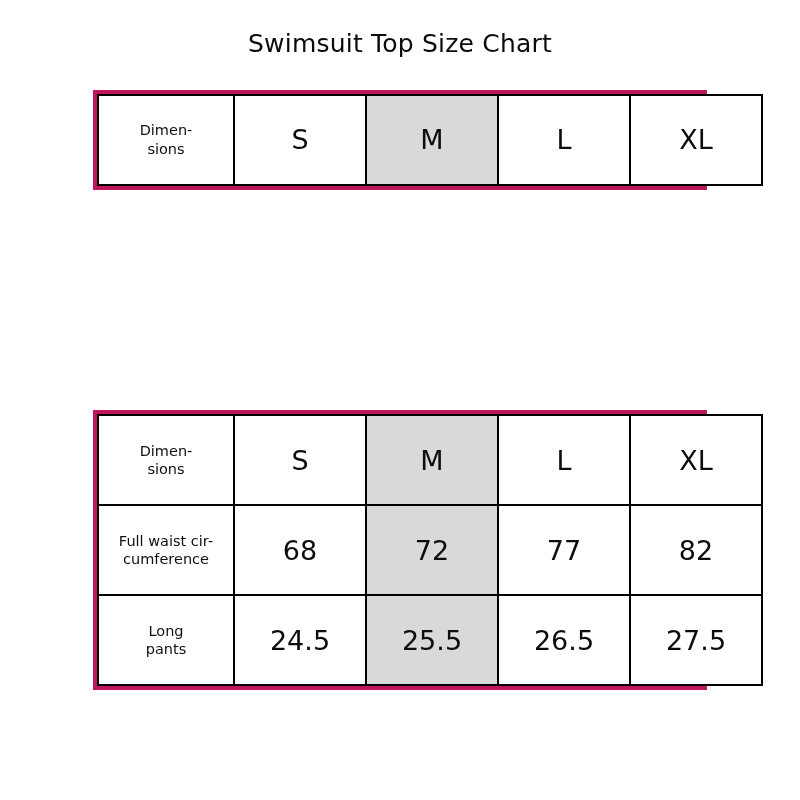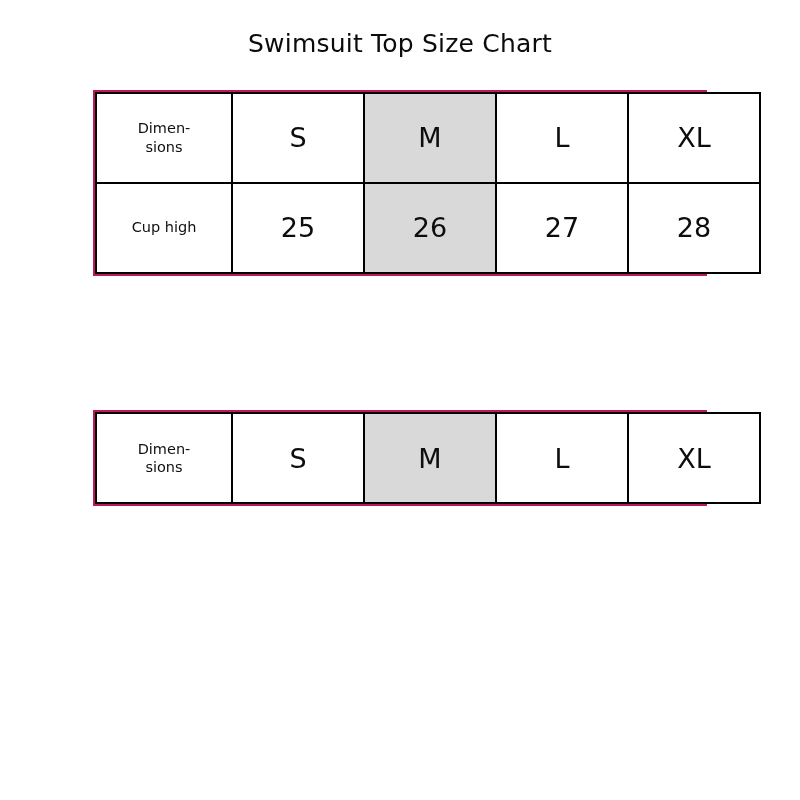--- a/index.html
+++ b/index.html
@@ -35,21 +35,21 @@
     font-weight: 400;
     color: #0b0b0b;
     letter-spacing: 0.2px;
     line-height: 1.1;
     margin: 0 0 32px 0;
   }
 
   .table-wrap {
     width: 614px;
     margin: 0 auto;
-    border: 2px solid #be185d;
+    border: 4px solid #be185d;
     box-sizing: border-box;
     background: #737373;
   }
   table.size-table {
     border-collapse: collapse;
     width: 100%;
     table-layout: fixed;
     background: #ffffff;
   }
   table.size-table td {
@@ -100,37 +100,20 @@
             <td class="size-col highlight">
               <span class="cell-text">M</span>
             </td>
             <td class="size-col">
               <span class="cell-text">L</span>
             </td>
             <td class="size-col">
               <span class="cell-text">XL</span>
             </td>
           </tr>
-          <tr>
-            <td class="label-cell">
-              <span class="cell-text">Cup high</span>
-            </td>
-            <td class="size-col">
-              <span class="cell-text">25</span>
-            </td>
-            <td class="size-col highlight">
-              <span class="cell-text">26</span>
-            </td>
-            <td class="size-col">
-              <span class="cell-text">27</span>
-            </td>
-            <td class="size-col">
-              <span class="cell-text">28</span>
-            </td>
-          </tr>
         </tbody>
       </table>
     </div>
   </section>
 
   <section class="chart-block" id="block-bottom">
     <div class="table-wrap">
       <table class="size-table">
         <tbody>
           <tr>
@@ -143,18 +126,52 @@
             <td class="size-col highlight">
               <span class="cell-text">M</span>
             </td>
             <td class="size-col">
               <span class="cell-text">L</span>
             </td>
             <td class="size-col">
               <span class="cell-text">XL</span>
             </td>
           </tr>
+          <tr>
+            <td class="label-cell">
+              <span class="cell-text">Full waist cir-<br>cumference</span>
+            </td>
+            <td class="size-col">
+              <span class="cell-text">68</span>
+            </td>
+            <td class="size-col highlight">
+              <span class="cell-text">72</span>
+            </td>
+            <td class="size-col">
+              <span class="cell-text">77</span>
+            </td>
+            <td class="size-col">
+              <span class="cell-text">82</span>
+            </td>
+          </tr>
+          <tr>
+            <td class="label-cell">
+              <span class="cell-text">Long<br>pants</span>
+            </td>
+            <td class="size-col">
+              <span class="cell-text">24.5</span>
+            </td>
+            <td class="size-col highlight">
+              <span class="cell-text">25.5</span>
+            </td>
+            <td class="size-col">
+              <span class="cell-text">26.5</span>
+            </td>
+            <td class="size-col">
+              <span class="cell-text">27.5</span>
+            </td>
+          </tr>
         </tbody>
       </table>
     </div>
   </section>
 
 </div>
 
 </body></html>

